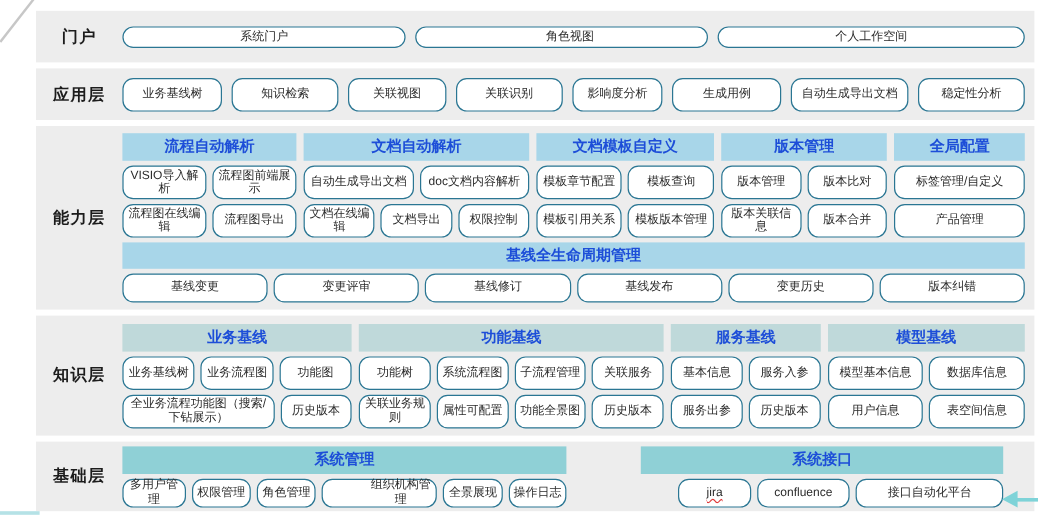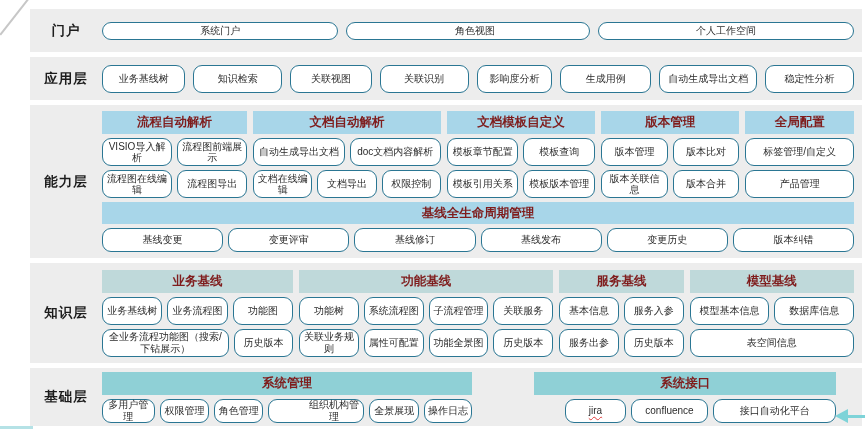--- a/index.html
+++ b/index.html
@@ -26,21 +26,21 @@
     background:#fff;border:1.5px solid #2a7693;border-radius:9px;
     display:flex;align-items:center;justify-content:center;text-align:center;
     font-size:10px;color:#2b2b2b;line-height:1.15;padding:1px 3px;box-sizing:border-box;
     min-width:0;
   }
   .btn-h30{height:18px}.btn-h28{height:28px}.btn-h25{height:24px}.btn-h24{height:24px}
   .groups-row{display:flex;gap:6px;min-width:0;}
   .group{display:flex;flex-direction:column;gap:4px;min-width:0;}
   .group-header{
     height:23px;flex:0 0 23px;display:flex;align-items:center;justify-content:center;
-    font-weight:bold;font-size:12.5px;color:#7f1d1d;
+    font-weight:bold;font-size:12.5px;color:#1d4ed8;
   }
   .hdr-cap{background:#a8d6e9}
   .hdr-knw{background:#bfd9da}
   .hdr-fnd{background:#8fd0d6}
   .g-row{display:flex;gap:5px;}
   .g-row .btn{flex:1;}
   .baseline-header{height:22px;flex:0 0 22px;}
   .fnd-content{justify-content:flex-start;}
   .misspell{
     text-decoration:underline;
@@ -204,20 +204,21 @@
                 <div class="btn btn-h28">历史版本</div>
               </div>
             </div>
             <div class="group" style="flex: 165 1 0%;">
               <div class="group-header hdr-knw">模型基线</div>
               <div class="g-row">
                 <div class="btn btn-h28">模型基本信息</div>
                 <div class="btn btn-h28">数据库信息</div>
               </div>
               <div class="g-row">
+                <div class="btn btn-h28">用户信息</div>
                 <div class="btn btn-h28">表空间信息</div>
               </div>
             </div>
           </div>
         </div>
       </div>
       <div class="band" style="top: 368px; height: 58px;">
         <div class="band-label">基础层</div>
         <div class="band-content fnd-content">
           <div class="group" style="flex: 0 0 49.2%;">

